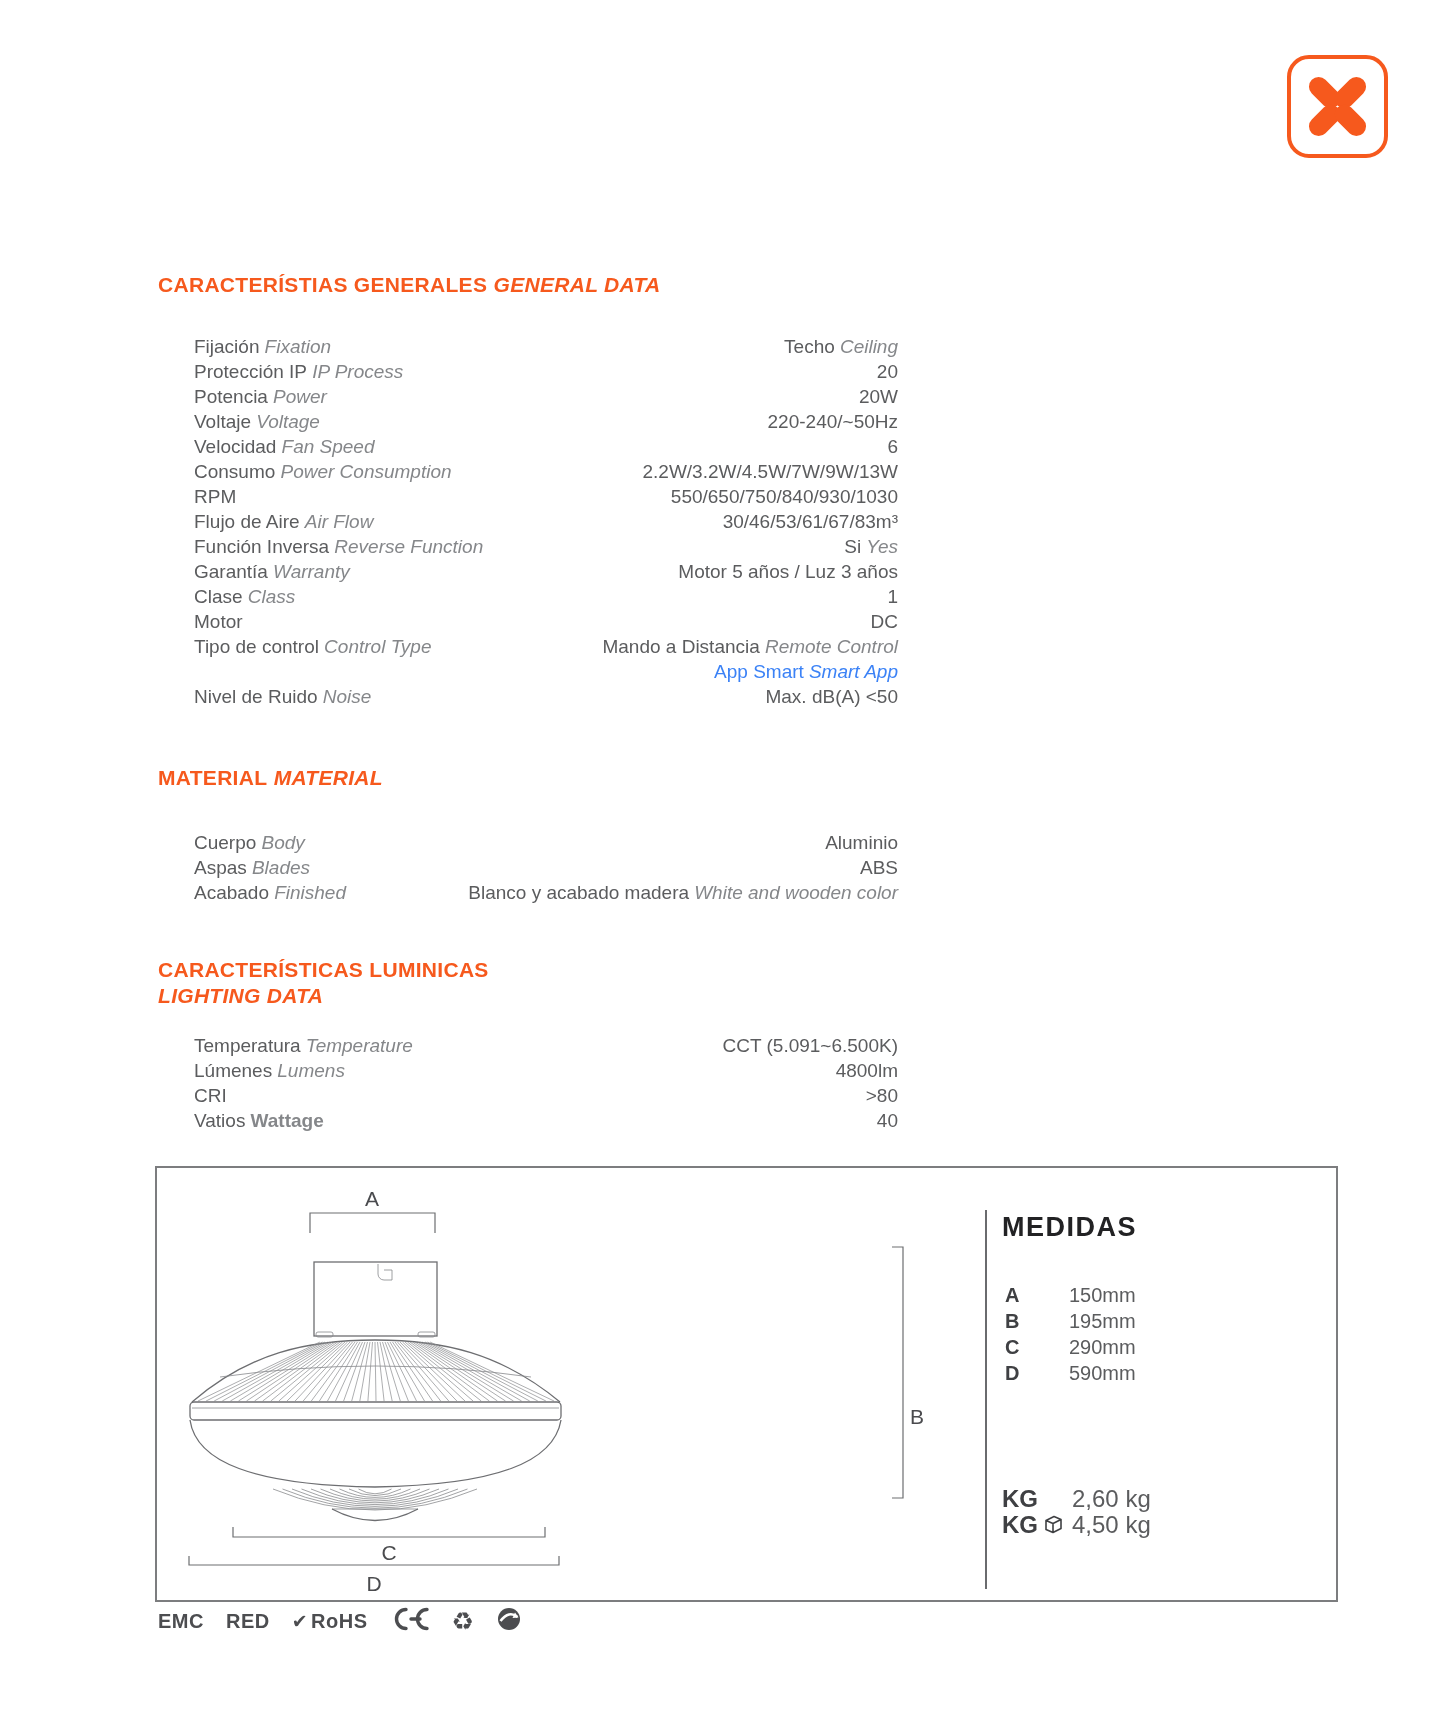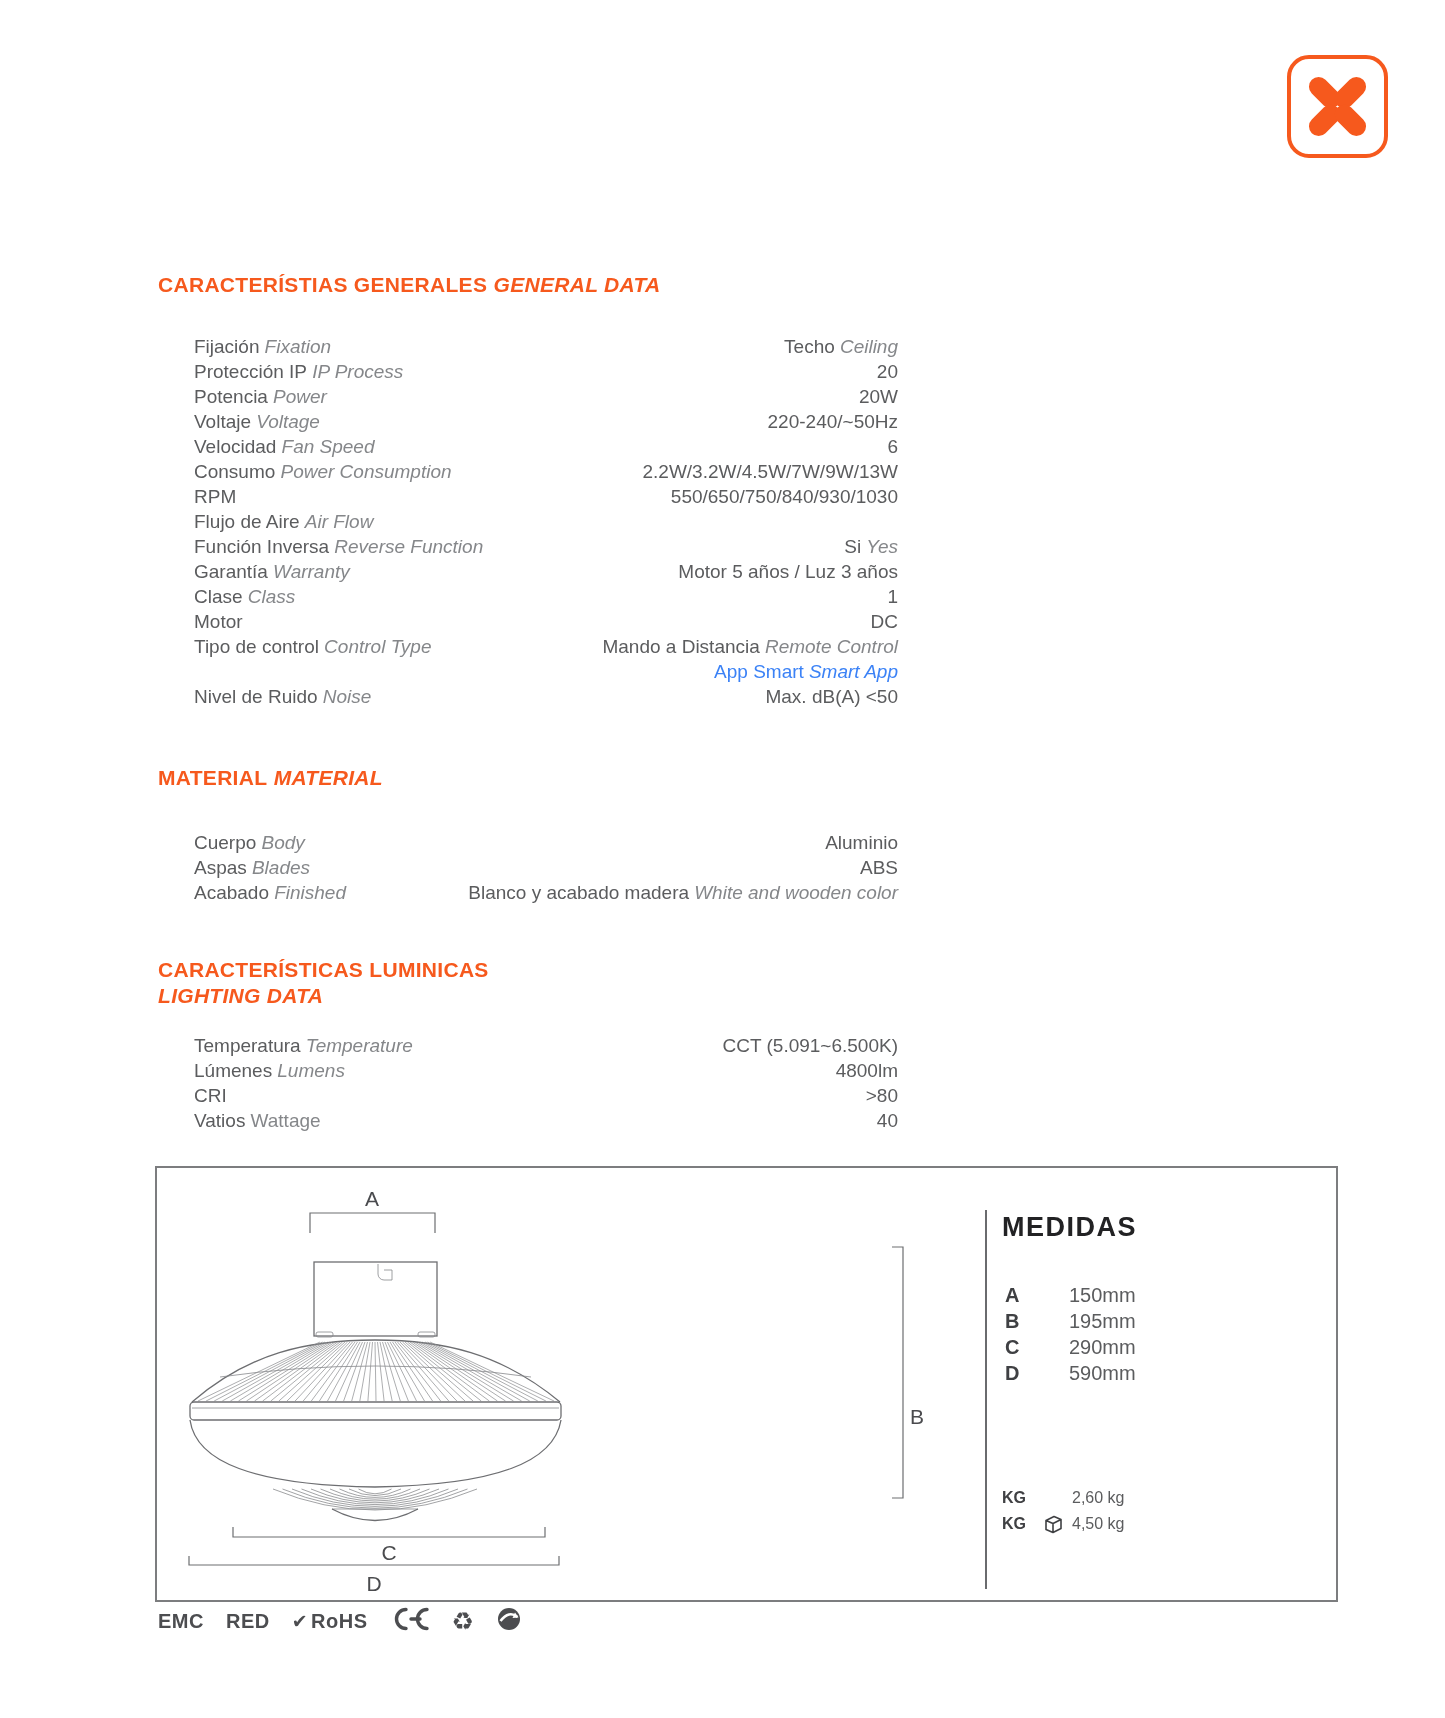--- a/index.html
+++ b/index.html
@@ -29,21 +29,21 @@
   .block { position:absolute; left:158px; width:740px; }
   .row {
     display:flex; justify-content:space-between; align-items:baseline;
     height:25px; line-height:25px; font-size:19px; white-space:nowrap;
   }
   .cell-label { text-align:left;margin-left:36px; }
   .cell-value { text-align:right; flex:1; }
   .es { color:#5b5c5e; }
   .en { font-style:italic; color:#85878a; }
   .en:not(:empty) { margin-left:.27em; }
-  .en.upright { font-style:normal; }
+  .en.upright { font-style:normal;font-weight:bold; }
   .row.accent .es, .row.accent .en { color:#3b82f6; }
 
   
   .diagram-box {
     position:absolute; left:155px; top:1166px; width:1183px; height:436px;
     border:2px solid #7c7d7f; background:#fff;
   }
   .fan-svg { position:absolute; left:0; top:0; width:1179px; height:432px; }
   .fan-svg .outline { stroke:#6d6e71; stroke-width:1.3; fill:none; }
   .fan-svg .thin    { stroke:#87888b; stroke-width:0.8; fill:none; }
@@ -53,21 +53,21 @@
   #swirl path { stroke:#8a8b8e; stroke-width:0.8; fill:none; }
 
   .medidas-divider { position:absolute; left:828px; top:42px; width:2px; height:379px; background:#6a6b6e; }
   .medidas-title {
     position:absolute; left:845px; top:44px; font-size:27px; font-weight:bold;
     color:#222224; letter-spacing:1.5px;
   }
   .dim-row { position:absolute; left:848px; height:26px; display:flex; align-items:center; font-size:20px; }
   .dim-key { width:64px; font-weight:bold; color:#3f4043; }
   .dim-val { color:#5b5c5e; }
-  .kg-row  { position:absolute; left:845px; height:26px; display:flex; align-items:center; font-size:16px; }
+  .kg-row  { position:absolute; left:845px; height:26px; display:flex; font-size:24px; }
   .kg-key  { width:40px; font-weight:bold; color:#3f4043; }
   .kg-icon { width:30px; display:flex; align-items:center; }
   .kg-val  { color:#5b5c5e; }
 
   
   .footer {
     position:absolute; left:158px; top:1606px; height:30px;
     display:flex; align-items:center; gap:22px;
     font-size:20px; font-weight:bold; color:#4c4d50; letter-spacing:.5px;
   }
@@ -117,20 +117,21 @@
   <div class="row">
     <div class="cell-label"><span class="es">Consumo</span><span class="en">Power Consumption</span></div>
     <div class="cell-value"><span class="es">2.2W/3.2W/4.5W/7W/9W/13W</span><span class="en"></span></div>
   </div>
   <div class="row">
     <div class="cell-label"><span class="es">RPM</span><span class="en"></span></div>
     <div class="cell-value"><span class="es">550/650/750/840/930/1030</span><span class="en"></span></div>
   </div>
   <div class="row">
     <div class="cell-label"><span class="es">Flujo de Aire</span><span class="en">Air Flow</span></div>
+    <div class="cell-value"><span class="es">30/46/53/61/67/83m³</span><span class="en"></span></div>
   </div>
   <div class="row">
     <div class="cell-label"><span class="es">Función Inversa</span><span class="en">Reverse Function</span></div>
     <div class="cell-value"><span class="es">Si</span><span class="en">Yes</span></div>
   </div>
   <div class="row">
     <div class="cell-label"><span class="es">Garantía</span><span class="en">Warranty</span></div>
     <div class="cell-value"><span class="es">Motor 5 años / Luz 3 años</span><span class="en"></span></div>
   </div>
   <div class="row">

